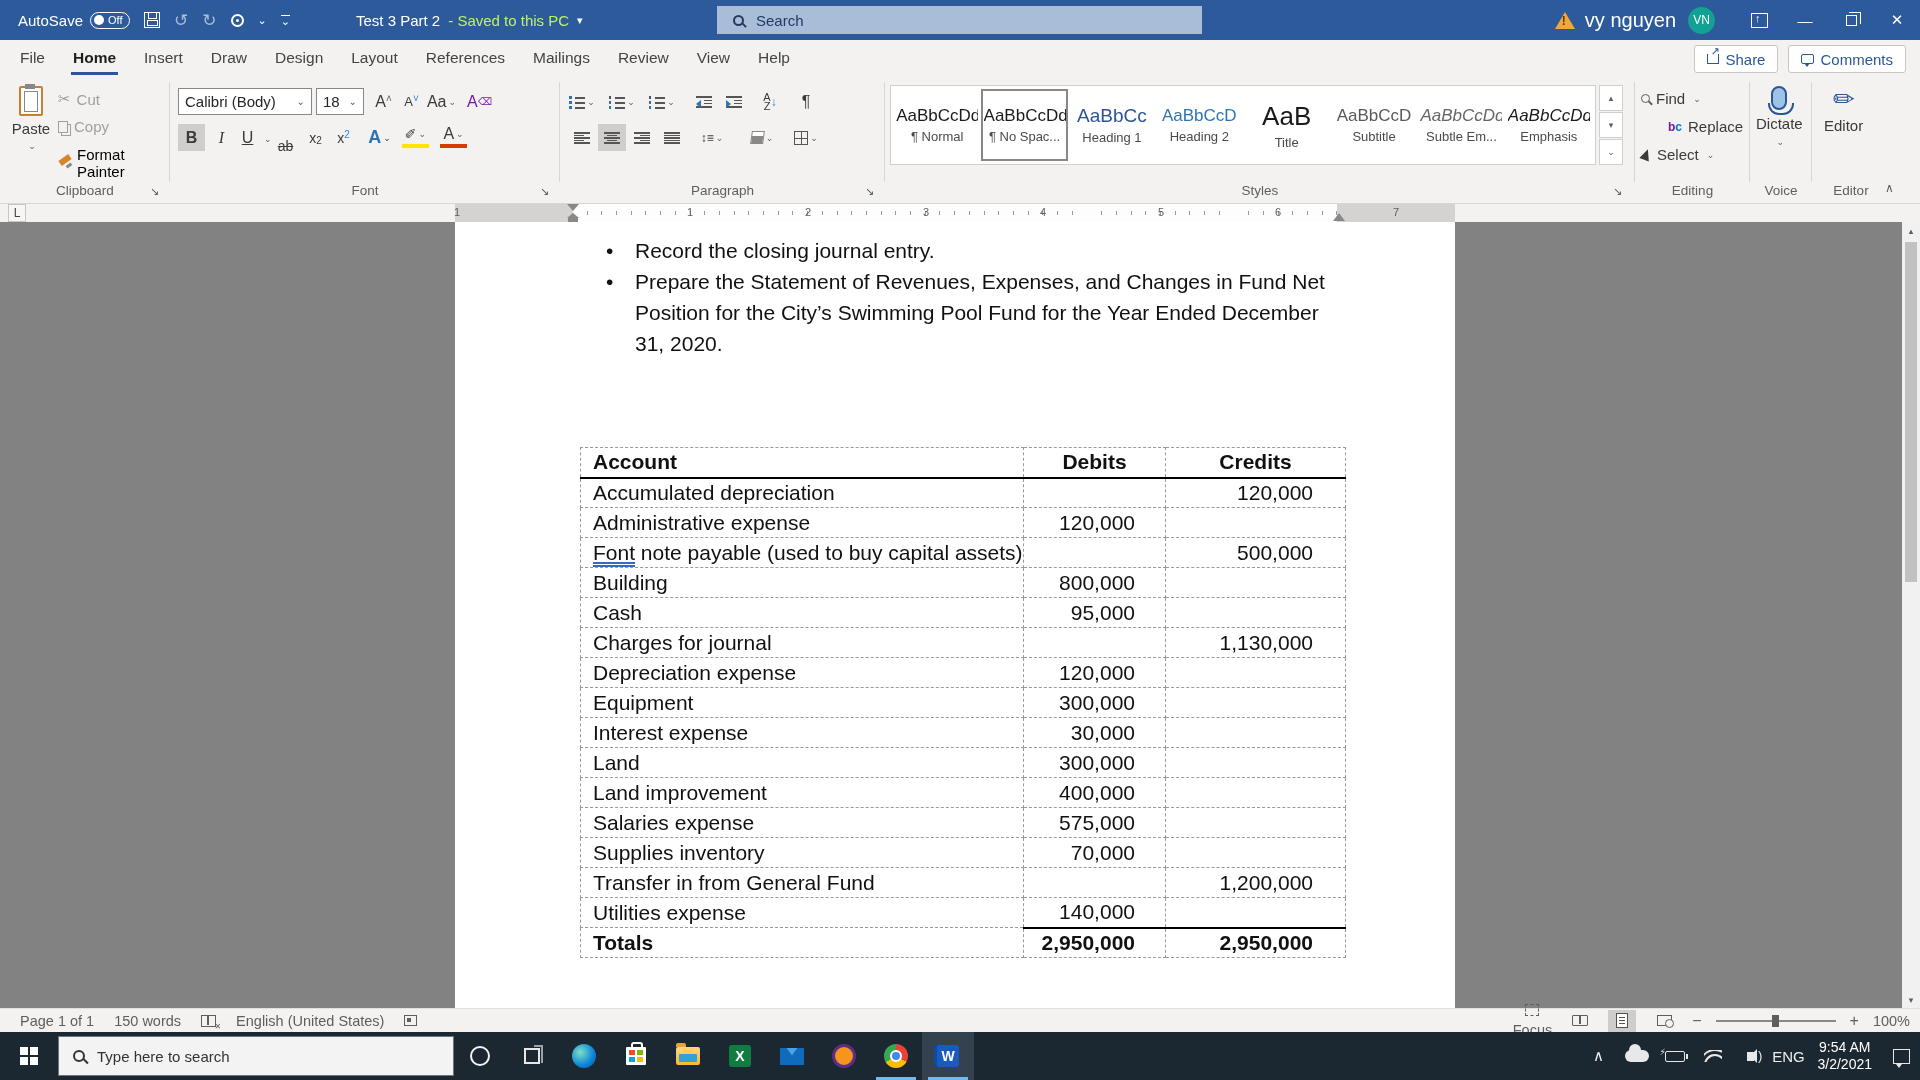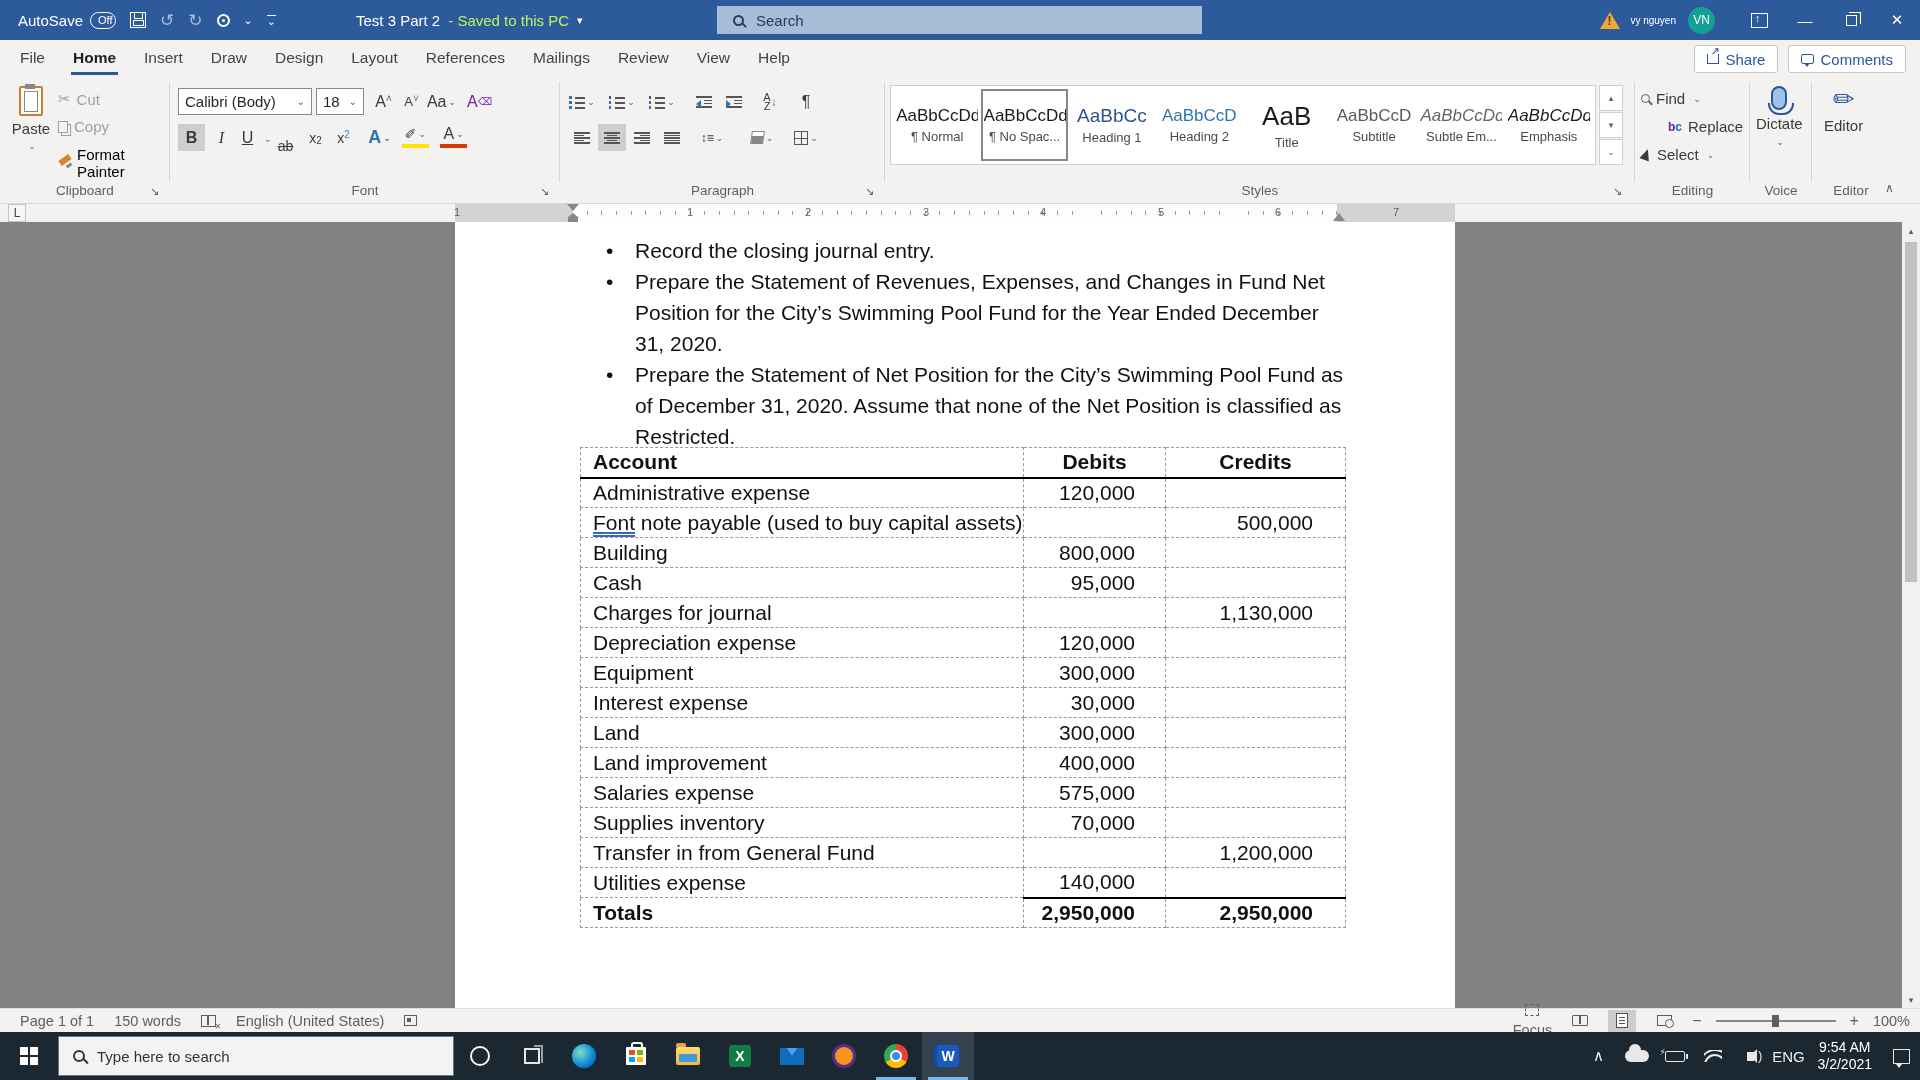--- a/index.html
+++ b/index.html
@@ -3,40 +3,40 @@
 <meta charset="utf-8">
 <style>
   * { margin:0; padding:0; box-sizing:border-box; }
   html,body { width:1920px; height:1080px; overflow:hidden; font-family:"Liberation Sans","DejaVu Sans",sans-serif; }
   #app { position:relative; width:1920px; height:1080px; background:#f3f2f1; }
 
   
   .titlebar { position:absolute; left:0; top:0; width:1920px; height:40px; background:#2d5a9a; display:flex; align-items:center; color:#fff; }
   .qat { display:flex; align-items:center; gap:14px; padding-left:18px; }
   .autosave { display:flex; align-items:center; gap:7px; font-size:15px; }
-  .as-toggle { width:26px; height:17px; border:1.5px solid #fff; border-radius:9px; display:flex; align-items:center; padding:0 3px; gap:4px; }
+  .as-toggle { width:40px; height:17px; border:1.5px solid #fff; border-radius:9px; display:flex; align-items:center; padding:0 3px; gap:4px; }
   .as-knob { width:10px; height:10px; background:#fff; border-radius:50%; }
   .as-off { font-size:11px; color:#fff; }
   .i-save { width:16px; height:16px; border:1.5px solid #fff; position:relative; }
   .i-save::before { content:""; position:absolute; left:3px; top:0; width:7px; height:5px; border:1.5px solid #fff; border-top:none; }
   .i-save::after { content:""; position:absolute; left:2px; bottom:1px; width:9px; height:4px; border:1.5px solid #fff; }
   .qat-glyph { font-size:17px; color:#a9bcd8; }
   .i-touch { width:13px; height:13px; border:2px solid #fff; border-radius:50%; position:relative; }
   .i-touch::after { content:""; position:absolute; left:3px; top:3px; width:3px; height:3px; background:#fff; border-radius:50%; }
   .qat-caret { font-size:11px; color:#fff; }
   .qat-more { font-size:11px; color:#fff; border-top:1.5px solid #fff; line-height:10px; }
   .doc-title-wrap { position:absolute; left:356px; top:0; height:40px; display:flex; align-items:center; gap:8px; font-size:15px; }
   .doc-status { color:#bef264; }
   .tb-search { position:absolute; left:717px; top:6px; width:485px; height:28px; background:#a9bdd8; display:flex; align-items:center; gap:12px; padding-left:16px; font-size:15px; color:#1f3a63; }
   .i-mag { width:11px; height:11px; border:2px solid #243a5e; border-radius:50%; position:relative; flex:none; }
   .i-mag::after { content:""; position:absolute; width:6px; height:2px; background:#243a5e; transform:rotate(45deg); right:-5px; bottom:-2px; }
   .tb-right { position:absolute; right:0; top:0; height:40px; display:flex; align-items:center; }
   .i-warn { width:0; height:0; border-left:10px solid transparent; border-right:10px solid transparent; border-bottom:17px solid #f3a73b; position:relative; margin-right:10px; }
   .i-warn::after { content:"!"; position:absolute; left:-3px; top:2px; font-size:12px; font-weight:bold; color:#5a3a00; }
-  .tb-user { font-size:10px; margin-right:12px; }
+  .tb-user { font-size:20px; margin-right:12px; }
   .avatar { width:27px; height:27px; border-radius:50%; background:#12a192; color:#fff; font-size:12px; display:flex; align-items:center; justify-content:center; margin-right:22px; }
   .i-ribopt { width:17px; height:15px; border:1.5px solid #fff; position:relative; margin:0 14px; }
   .i-ribopt::after { content:"↑"; position:absolute; left:3px; top:-2px; font-size:11px; color:#fff; }
   .winbtn { width:46px; height:40px; display:flex; align-items:center; justify-content:center; font-size:15px; color:#fff; }
   .i-restore { width:11px; height:11px; border:1.5px solid #fff; position:relative; }
   .i-restore::before { content:""; position:absolute; left:2px; top:-4px; width:11px; height:11px; border:1.5px solid #fff; border-left:none; border-bottom:none; }
 
   
   .menubar { position:absolute; left:0; top:40px; width:1920px; height:38px; background:#f3f2f1; display:flex; align-items:center; padding-left:6px; }
   .menu-tab { padding:0 14px; font-size:15.5px; color:#444; height:38px; line-height:36px; position:relative; }
@@ -513,31 +513,35 @@
       <span class="num" style="top: 424px;">5</span>
       <span class="num" style="top: 542px;">6</span>
       <span class="num" style="top: 659px;">7</span>
     </div>
 
   <div class="docarea">
     <div class="page">
       <div class="bullets" id="bullet-list">
           <div class="bullet-item">Record the closing journal entry.</div>
           <div class="bullet-item">Prepare the Statement of Revenues, Expenses, and Changes in Fund Net Position for the City’s Swimming Pool Fund for the Year Ended December 31, 2020.</div>
-          <div class="bullet-item">Prepare the Statement of Net Position for the City’s Swimming Pool Fund as of December 31, 2020. Assume that none of the Net Position is classified as Restricted.</div>
         </div>
       <table id="doc-table">
         <thead>
             <tr>
               <th class="c-acc">Account</th>
               <th class="c-deb">Debits</th>
               <th class="c-cre">Credits</th>
             </tr>
           </thead>
         <tbody>
+            <tr>
+              <td class="c-acc">Accumulated depreciation</td>
+              <td class="c-deb"></td>
+              <td class="c-cre">120,000</td>
+            </tr>
             <tr>
               <td class="c-acc">Administrative expense</td>
               <td class="c-deb">120,000</td>
               <td class="c-cre"></td>
             </tr>
             <tr>
               <td class="c-acc"><span class="grammar">Font</span> note payable (used to buy capital assets)</td>
               <td class="c-deb"></td>
               <td class="c-cre">500,000</td>
             </tr>

